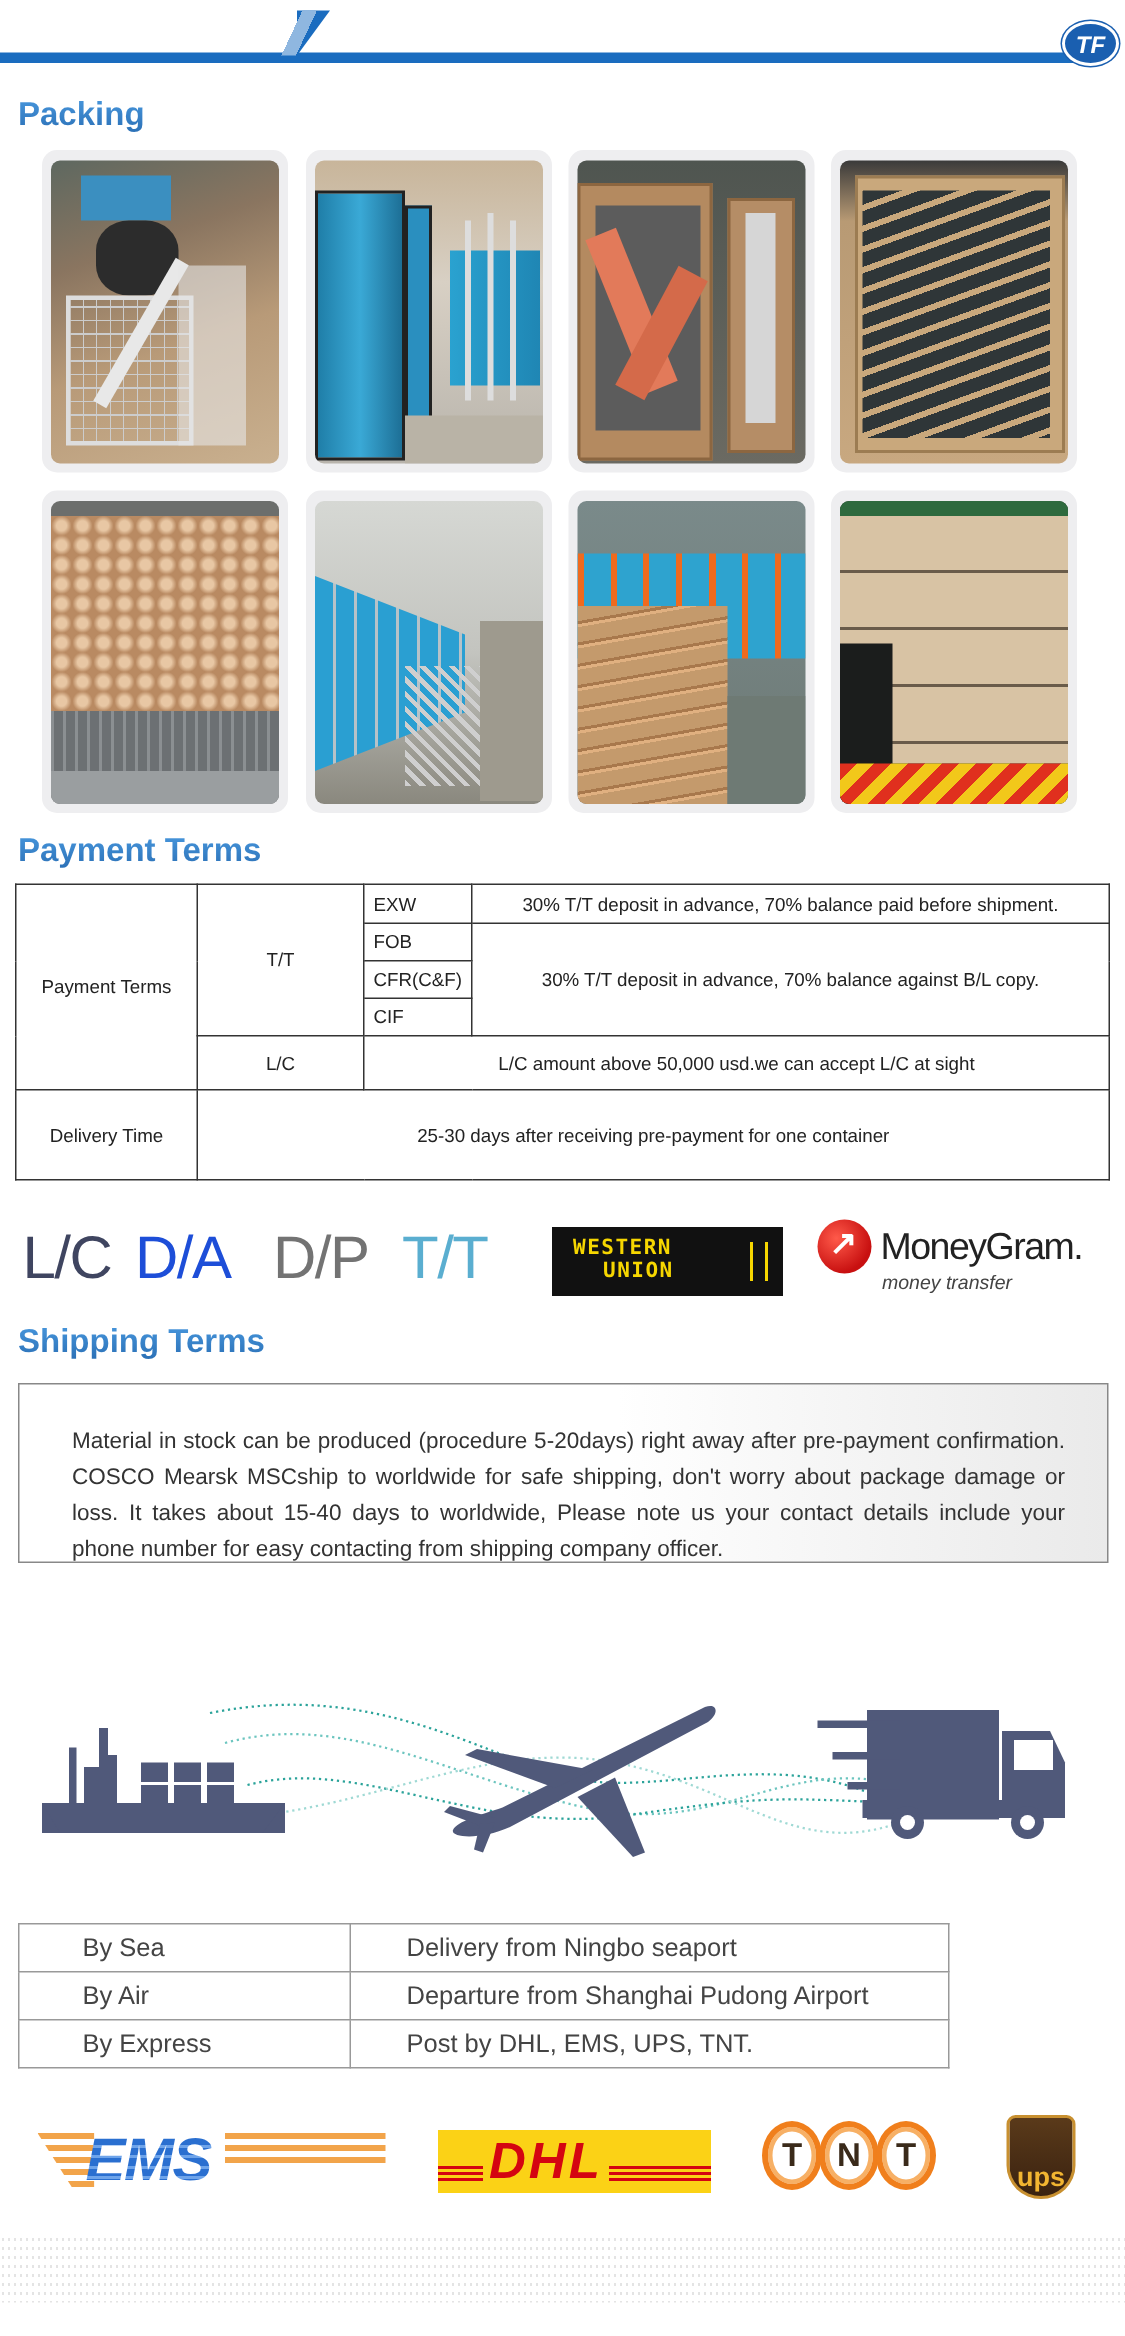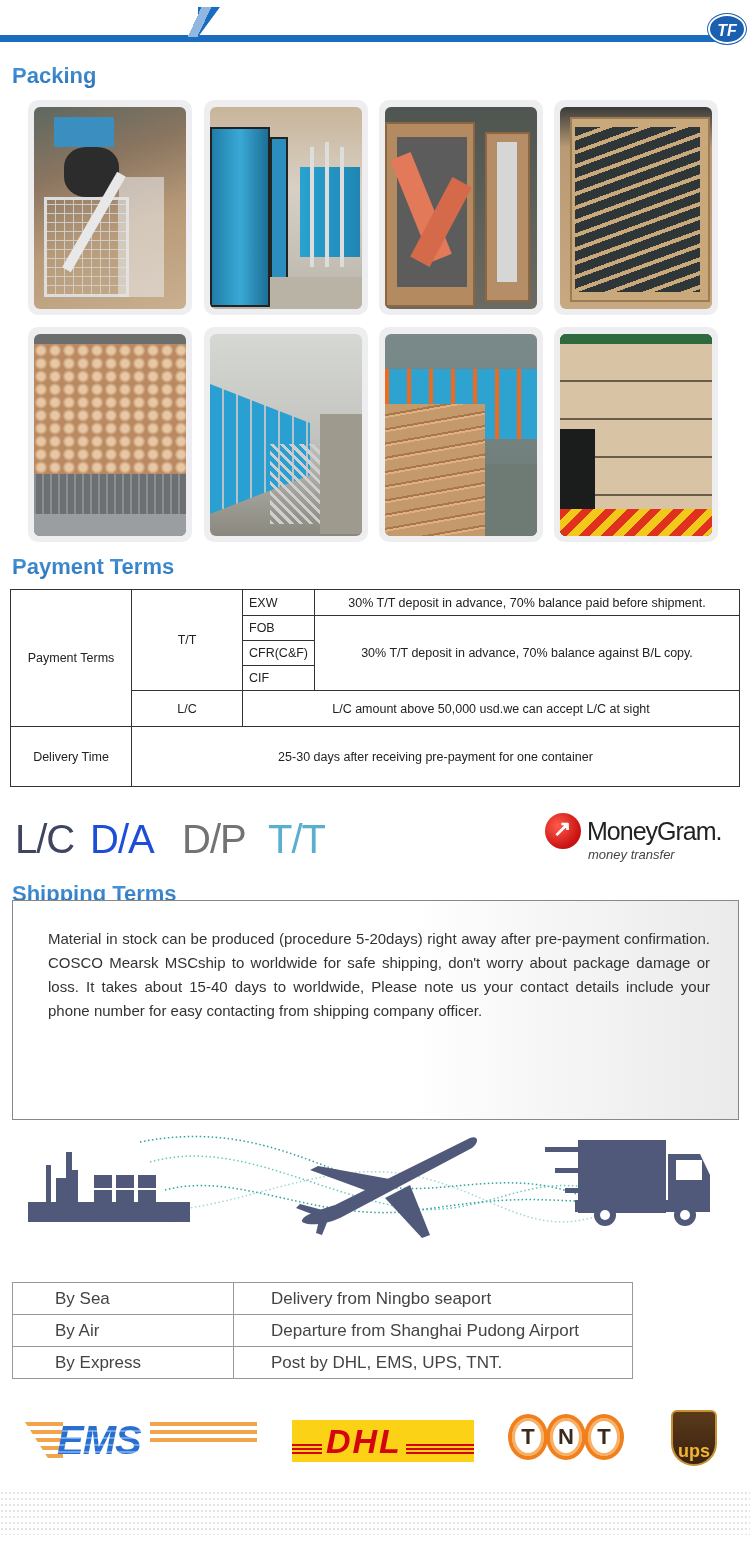--- a/index.html
+++ b/index.html
@@ -31,21 +31,21 @@
   .pay-logos { position: absolute; left: 0; top: 805px; width: 750px; height: 60px; }
   .lc-text { position: absolute; top: 12px; font-size: 40px; font-weight: normal; letter-spacing: -1px; }
   .western-union { position: absolute; left: 368px; top: 13px; width: 154px; height: 46px; background: #111; color: #f6d600; font-weight: bold; font-size: 14px; line-height: 15px; padding: 7px 0 0 14px; letter-spacing: 1px; font-family: "DejaVu Sans Mono", monospace; }
   .western-union .bars { position: absolute; right: 10px; top: 10px; width: 12px; height: 26px; border-left: 2px solid #f6d600; border-right: 2px solid #f6d600; }
   .moneygram-circle { position: absolute; left: 545px; top: 8px; width: 36px; height: 36px; border-radius: 50%; background: radial-gradient(circle at 35% 35%, #ff5a4a, #c81010 70%); }
   .moneygram-circle::after { content: "↗"; position: absolute; left: 8px; top: 3px; color: #fff; font-weight: bold; font-size: 22px; }
   .moneygram-name { position: absolute; left: 587px; top: 12px; font-size: 25px; color: #222; letter-spacing: -1px; }
   .moneygram-sub { position: absolute; left: 588px; top: 42px; font-size: 13px; font-style: italic; color: #444; }
 
   
-  .ship-box { position: absolute; left: 12px; top: 900px; width: 727px; height: 220px; border: 1px solid #888; background: linear-gradient(90deg, #fff 0%, #fff 55%, #f3f3f3 80%, #eaeaea 100%); }
+  .ship-box { position: absolute; left: 12px; top: 922px; width: 727px; height: 120px; border: 1px solid #888; background: linear-gradient(90deg, #fff 0%, #fff 55%, #f3f3f3 80%, #eaeaea 100%); }
   .ship-box p { position: absolute; left: 35px; top: 26px; width: 662px; font-size: 15px; line-height: 24px; color: #333; text-align: justify; }
 
   
   .transport { position: absolute; left: 0; top: 1130px; width: 750px; height: 110px; }
 
   
   .method-table { position: absolute; left: 12px; top: 1282px; width: 621px; }
   .method-table td { border: 1px solid #999; height: 32px; font-size: 17px; color: #444; vertical-align: middle; }
   .method-table td.m1 { width: 221px; padding-left: 42px; }
   .method-table td.m2 { padding-left: 37px; }
@@ -171,20 +171,25 @@
     <td colspan="3">25-30 days after receiving pre-payment for one container</td>
   </tr>
 </tbody>
   </table>
 
 <div class="pay-logos">
   <div class="lc-text" style="left:15px;color:#3f4560;">L/C</div>
   <div class="lc-text" style="left:90px;color:#1d4ed8;">D/A</div>
   <div class="lc-text" style="left:182px;color:#737373;">D/P</div>
   <div class="lc-text" style="left:268px;color:#5aaed0;">T/T</div>
+  <div class="western-union">
+    <div>WESTERN</div>
+    <div style="padding-left:20px;">UNION</div>
+    <div class="bars"></div>
+  </div>
   <div class="moneygram-circle"></div>
   <div class="moneygram-name">MoneyGram.</div>
   <div class="moneygram-sub">money transfer</div>
 </div>
 
 <div class="section-title" style="top:881px;">Shipping Terms</div>
 
 <div class="ship-box">
   <p>Material in stock can be produced (procedure 5-20days) right away after pre-payment confirmation. COSCO Mearsk MSCship to worldwide for safe shipping, don't worry about package damage or loss. It takes about 15-40 days to worldwide, Please note us your contact details include your phone number for easy contacting from shipping company officer.</p>
 </div>

